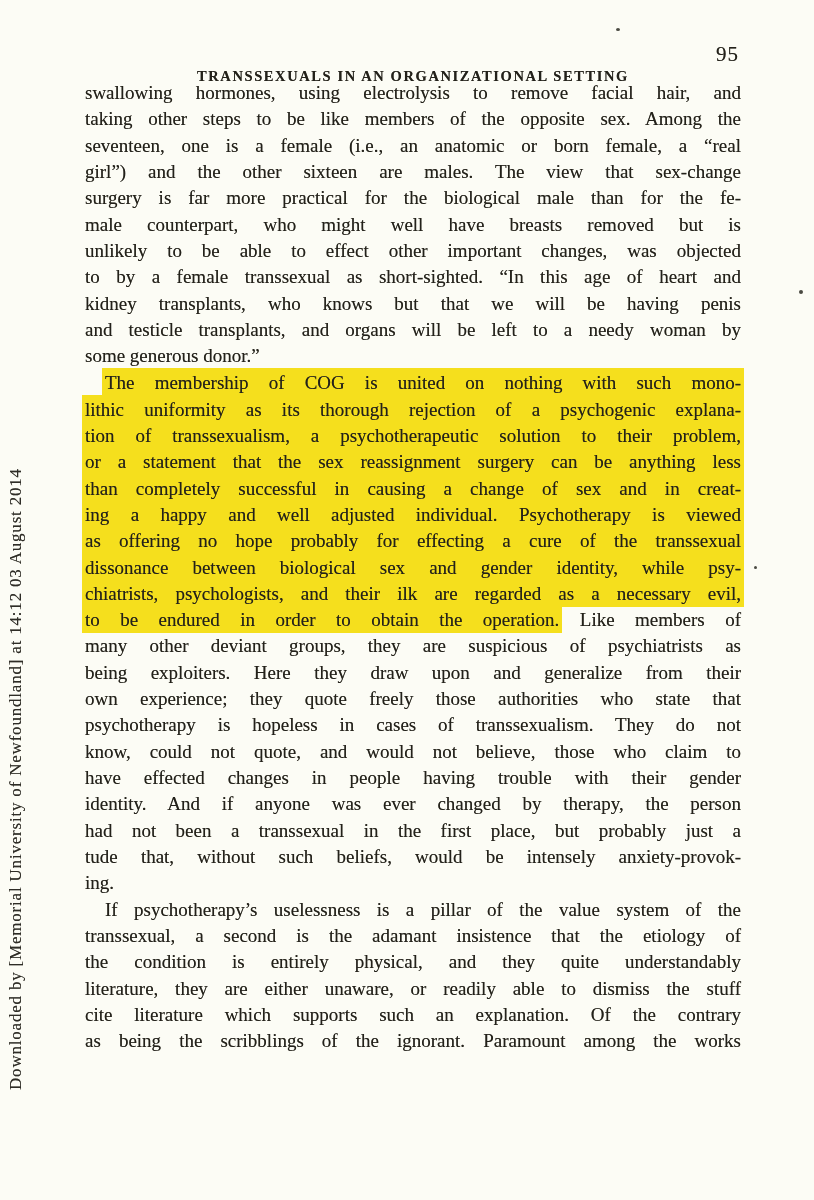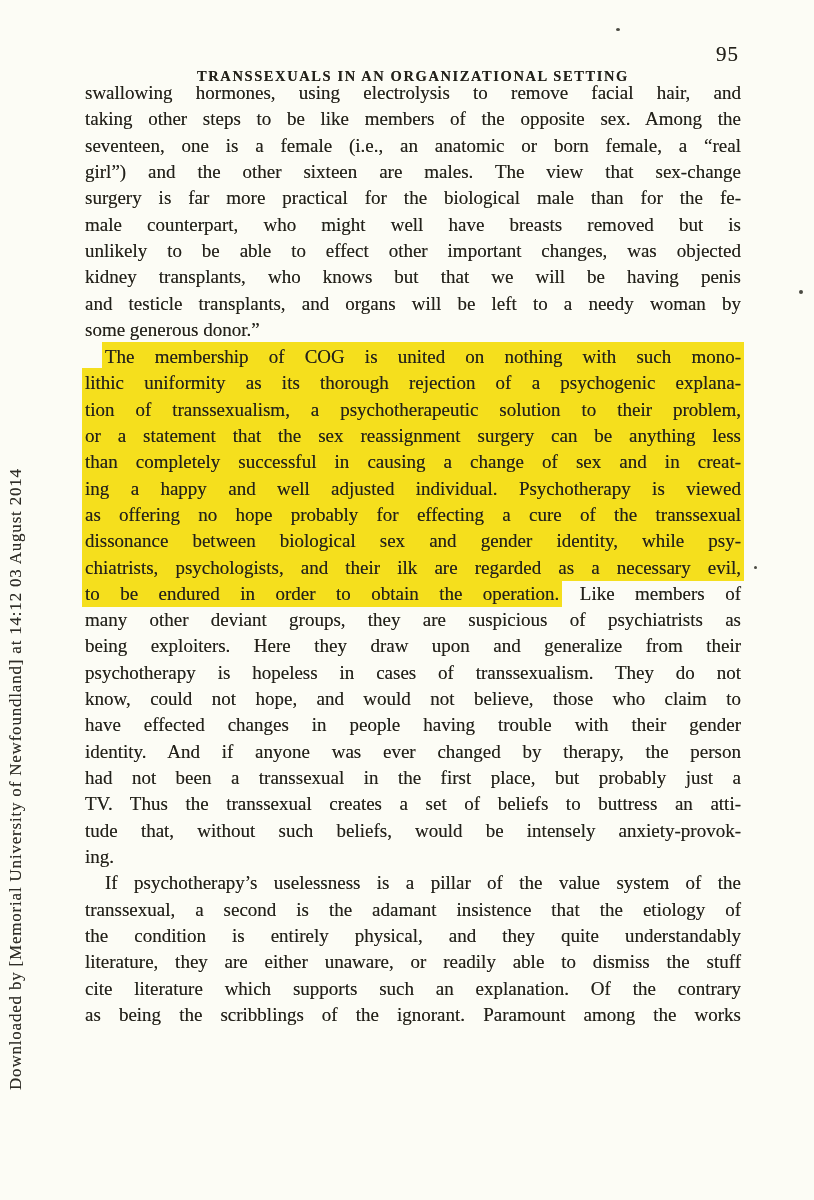--- a/index.html
+++ b/index.html
@@ -86,43 +86,44 @@
 
   <div class="body">
       <div class="paragraph">
         <div class="line just"><span>swallowing hormones, using electrolysis to remove facial hair, and</span></div>
         <div class="line just"><span>taking other steps to be like members of the opposite sex. Among the</span></div>
         <div class="line just"><span>seventeen, one is a female (i.e., an anatomic or born female, a “real</span></div>
         <div class="line just"><span>girl”) and the other sixteen are males. The view that sex-change</span></div>
         <div class="line just"><span>surgery is far more practical for the biological male than for the fe-</span></div>
         <div class="line just"><span>male counterpart, who might well have breasts removed but is</span></div>
         <div class="line just"><span>unlikely to be able to effect other important changes, was objected</span></div>
+        <div class="line just"><span>to by a female transsexual as short-sighted. “In this age of heart and</span></div>
         <div class="line just"><span>kidney transplants, who knows but that we will be having penis</span></div>
         <div class="line just"><span>and testicle transplants, and organs will be left to a needy woman by</span></div>
         <div class="line"><span>some generous donor.”</span></div>
       </div>
       <div class="paragraph">
         <div class="line just indent"><span class="hl">The membership of COG is united on nothing with such mono-</span></div>
         <div class="line just"><span class="hl">lithic uniformity as its thorough rejection of a psychogenic explana-</span></div>
         <div class="line just"><span class="hl">tion of transsexualism, a psychotherapeutic solution to their problem,</span></div>
         <div class="line just"><span class="hl">or a statement that the sex reassignment surgery can be anything less</span></div>
         <div class="line just"><span class="hl">than completely successful in causing a change of sex and in creat-</span></div>
         <div class="line just"><span class="hl">ing a happy and well adjusted individual. Psychotherapy is viewed</span></div>
         <div class="line just"><span class="hl">as offering no hope probably for effecting a cure of the transsexual</span></div>
         <div class="line just"><span class="hl">dissonance between biological sex and gender identity, while psy-</span></div>
         <div class="line just"><span class="hl">chiatrists, psychologists, and their ilk are regarded as a necessary evil,</span></div>
         <div class="line just"><span class="hl">to be endured in order to obtain the operation.</span><span> Like members of</span></div>
         <div class="line just"><span>many other deviant groups, they are suspicious of psychiatrists as</span></div>
         <div class="line just"><span>being exploiters. Here they draw upon and generalize from their</span></div>
+        <div class="line just"><span>own experience; they quote freely those authorities who state that</span></div>
         <div class="line just"><span>psychotherapy is hopeless in cases of transsexualism. They do not</span></div>
-        <div class="line just"><span>know, could not hope, and would not believe, those who claim to</span></div>
+        <div class="line just"><span>know, could not quote, and would not believe, those who claim to</span></div>
         <div class="line just"><span>have effected changes in people having trouble with their gender</span></div>
         <div class="line just"><span>identity. And if anyone was ever changed by therapy, the person</span></div>
         <div class="line just"><span>had not been a transsexual in the first place, but probably just a</span></div>
-        <div class="line just"><span>TV. Thus the transsexual creates a set of beliefs to buttress an atti-</span></div>
         <div class="line just"><span>tude that, without such beliefs, would be intensely anxiety-provok-</span></div>
         <div class="line"><span>ing.</span></div>
       </div>
       <div class="paragraph">
         <div class="line just indent"><span>If psychotherapy’s uselessness is a pillar of the value system of the</span></div>
         <div class="line just"><span>transsexual, a second is the adamant insistence that the etiology of</span></div>
         <div class="line just"><span>the condition is entirely physical, and they quite understandably</span></div>
         <div class="line just"><span>literature, they are either unaware, or readily able to dismiss the stuff</span></div>
         <div class="line just"><span>cite literature which supports such an explanation. Of the contrary</span></div>
         <div class="line just"><span>as being the scribblings of the ignorant. Paramount among the works</span></div>

